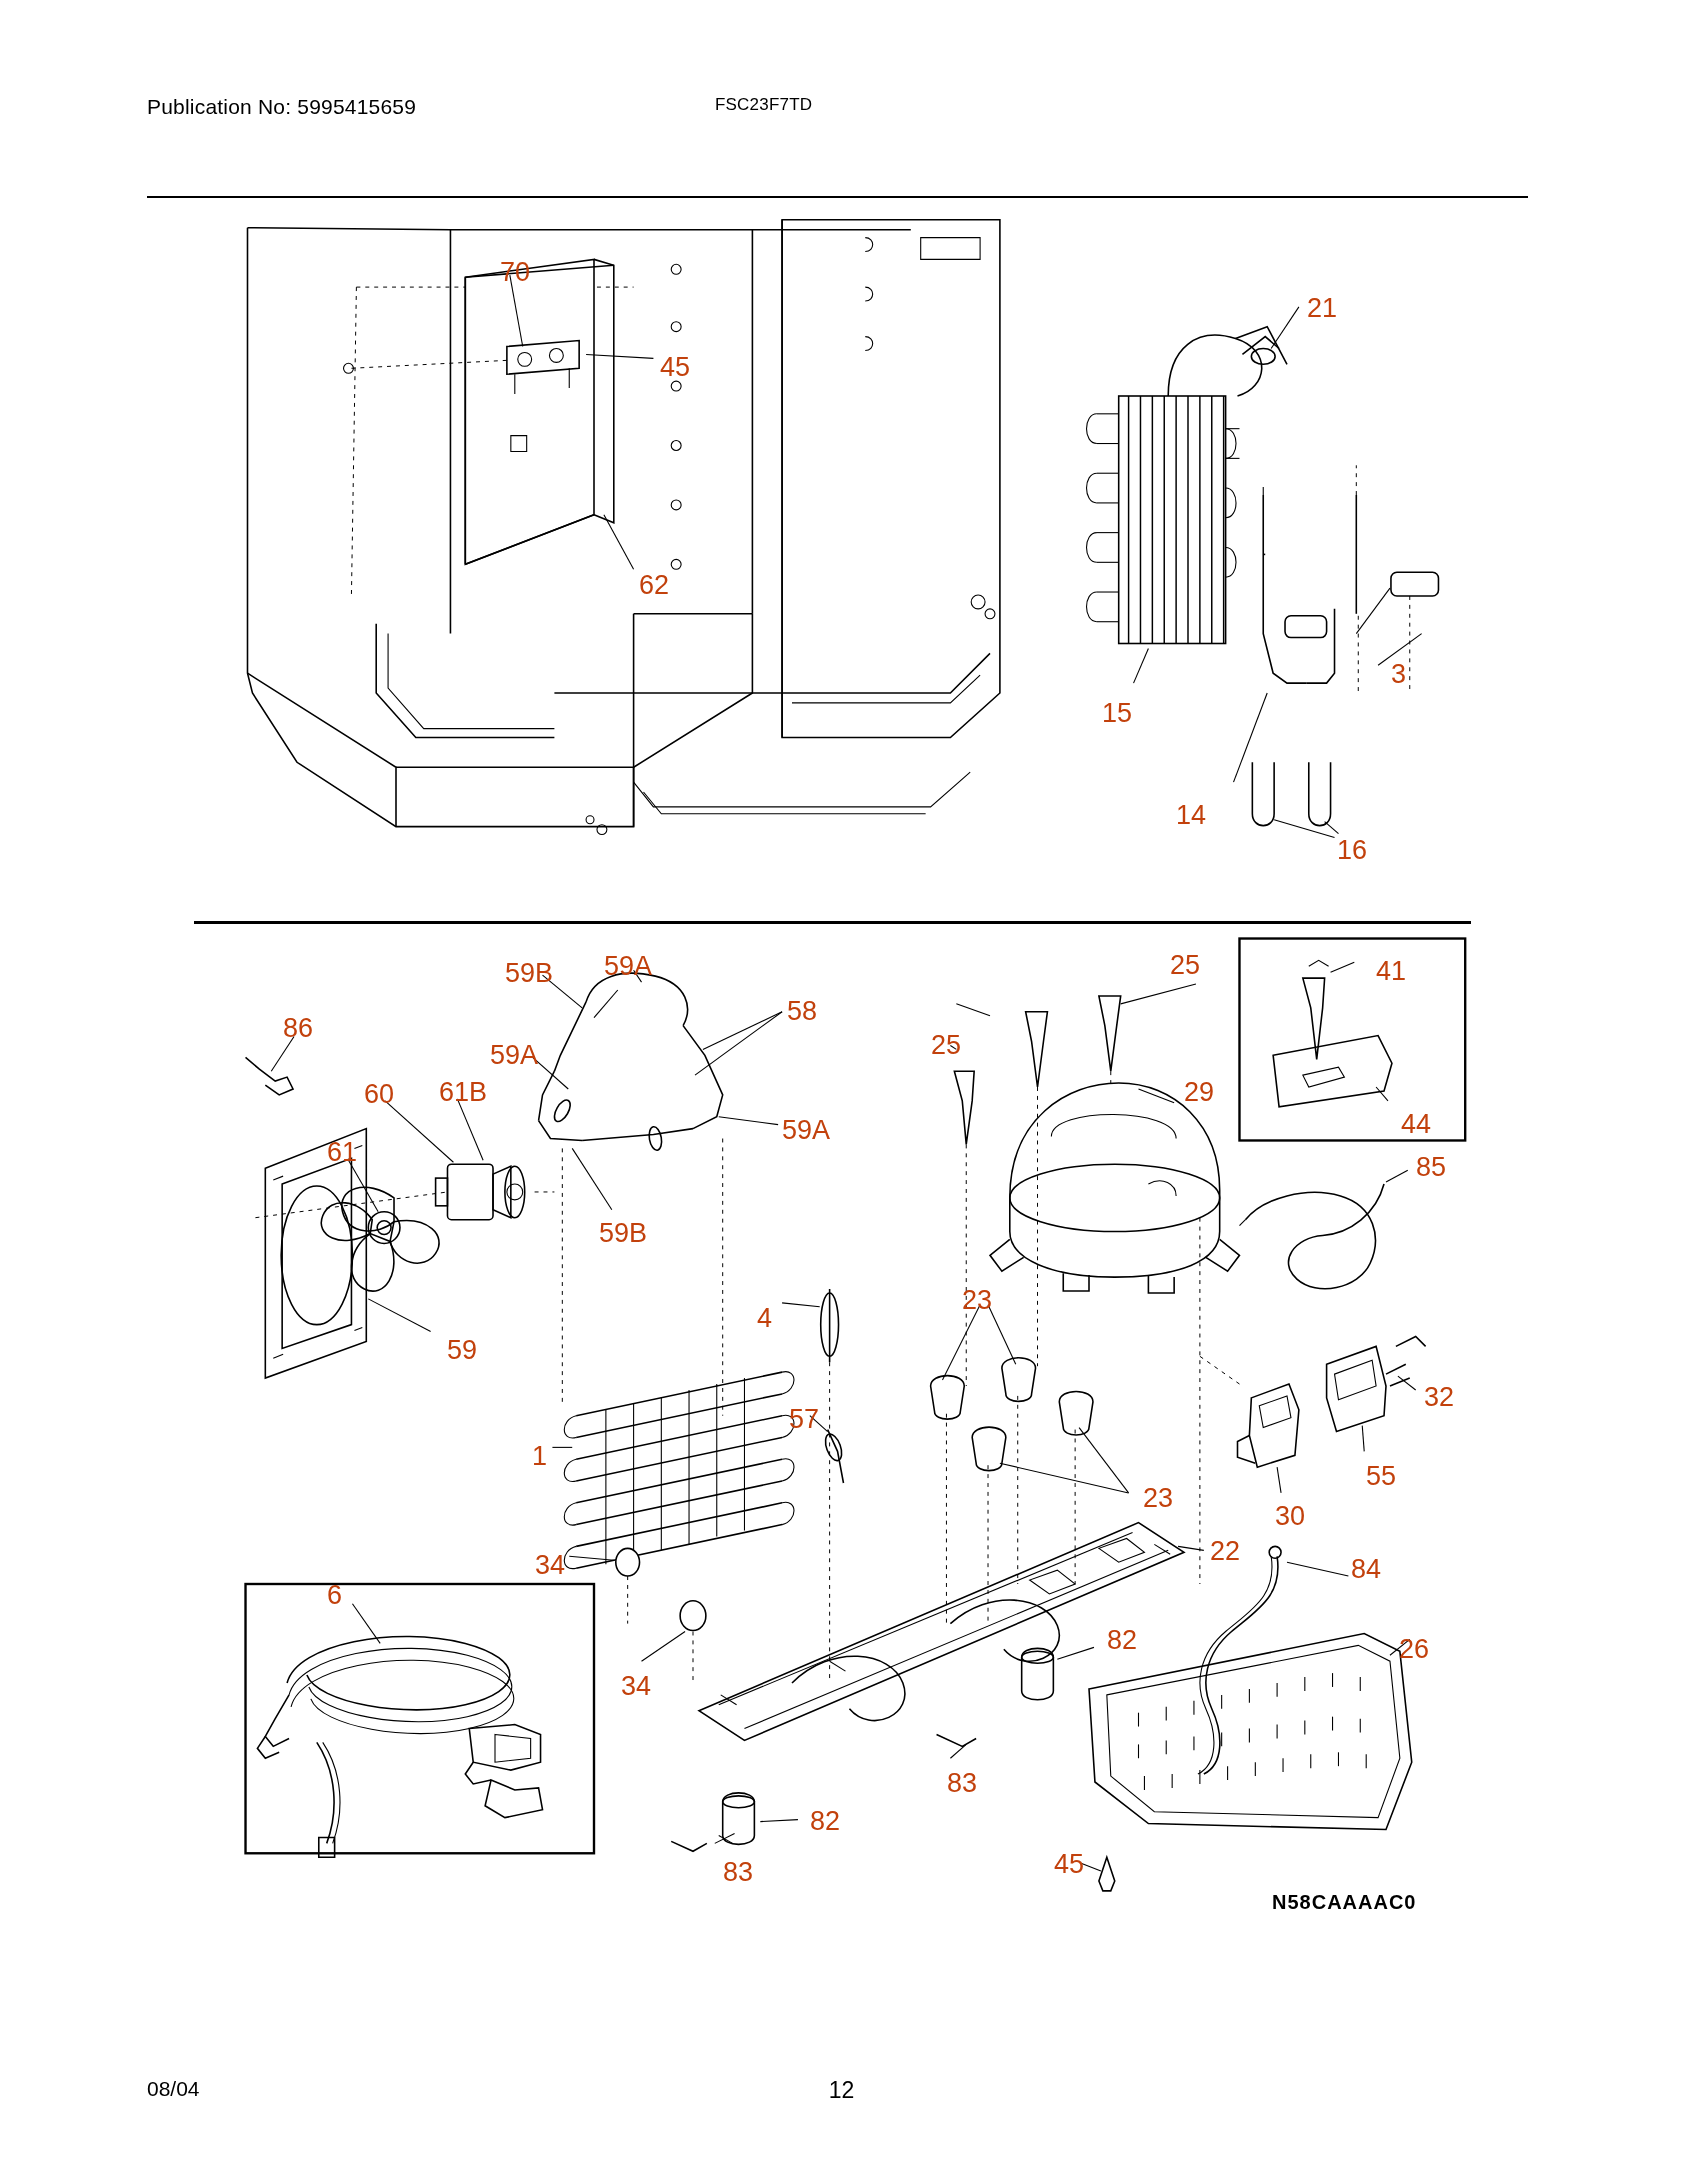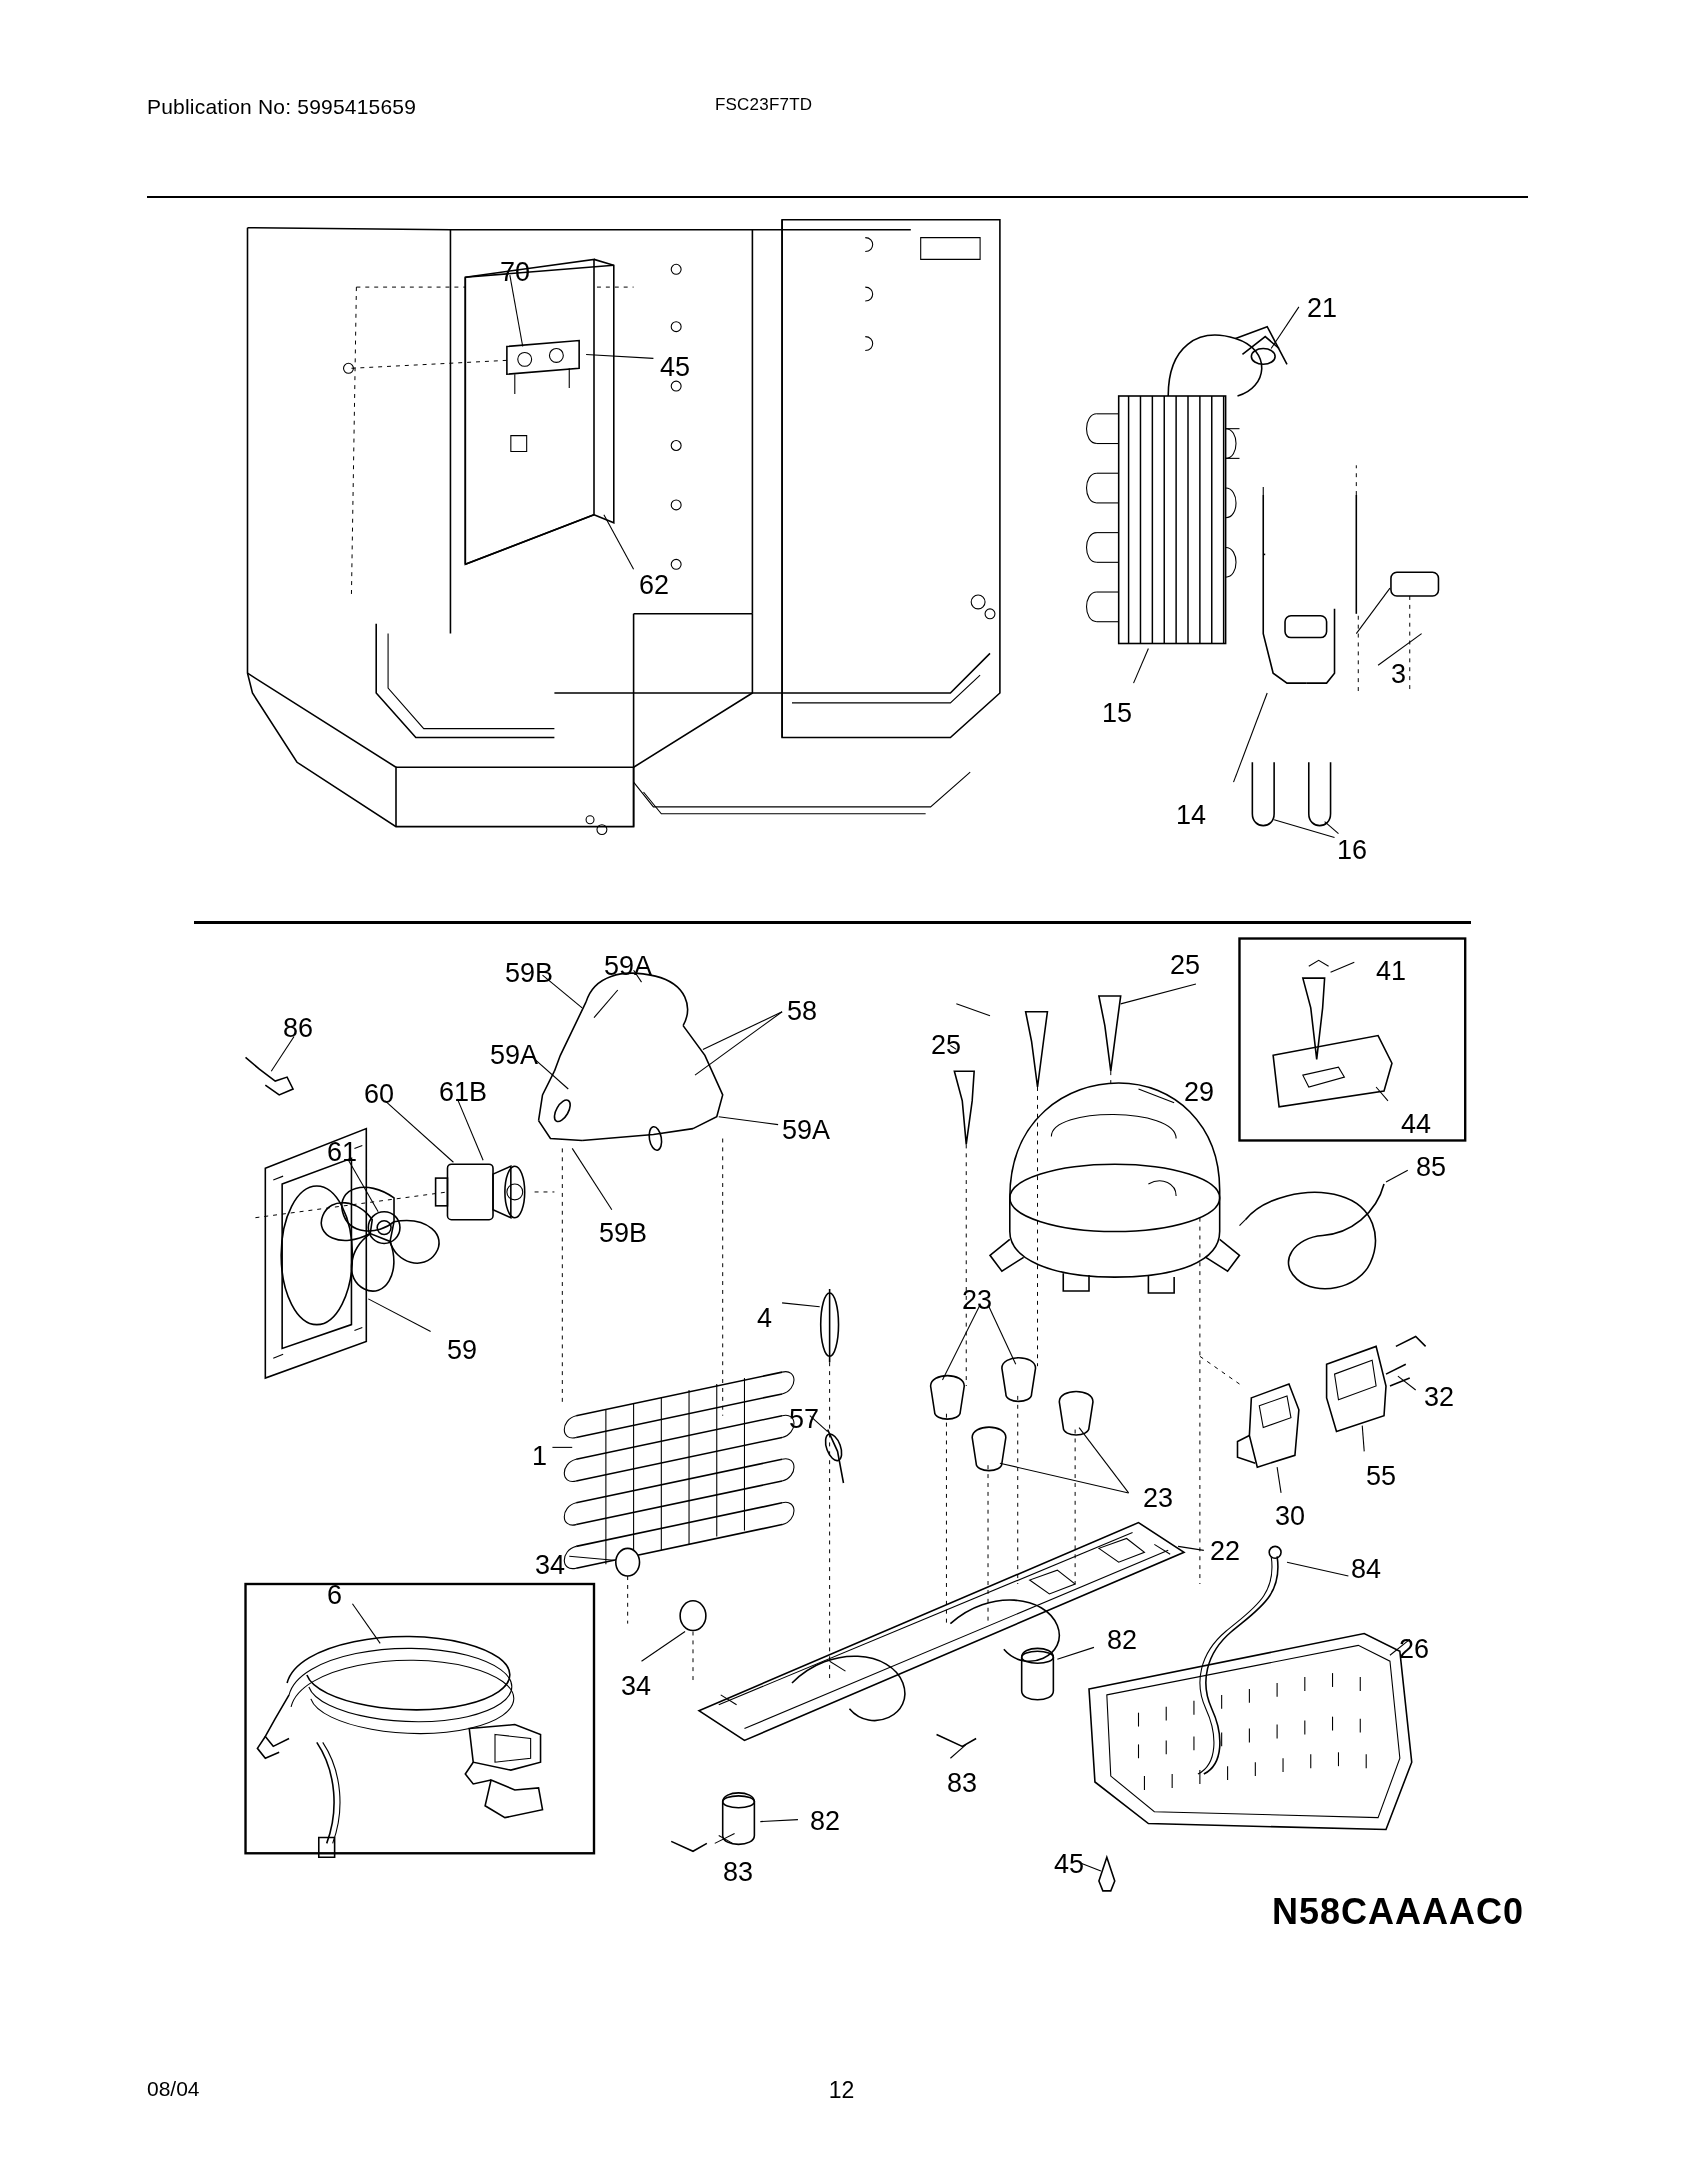--- a/index.html
+++ b/index.html
@@ -33,24 +33,24 @@
   .ln{stroke:#000;fill:none;stroke-width:1.6;}
   .ln-thin{stroke:#000;fill:none;stroke-width:1.1;}
   .ln-dashfine{stroke:#000;fill:none;stroke-width:1;stroke-dasharray:4 5;}
   .ln-box{stroke:#000;fill:none;stroke-width:2.4;}
   .fillw{fill:#fff;}
   .coil{stroke:#000;fill:none;stroke-width:1.5;}
 
   
   .callout{
     position:absolute;font-size:27px;font-family:"Liberation Sans", sans-serif;
-    color:#000000;white-space:nowrap;line-height:1;
+    color:#c2410c;white-space:nowrap;line-height:1;
   }
   .code{
-    position:absolute;font-size:36px;font-weight:bold;letter-spacing:1px;
+    position:absolute;font-size:20px;font-weight:bold;letter-spacing:1px;
   }
 </style>
 </head>
 <body>
 
 <div class="page">
 
   <div class="hdr">
     <span class="pub">Publication No: 5995415659</span>
     <span class="model">FSC23F7TD</span>

